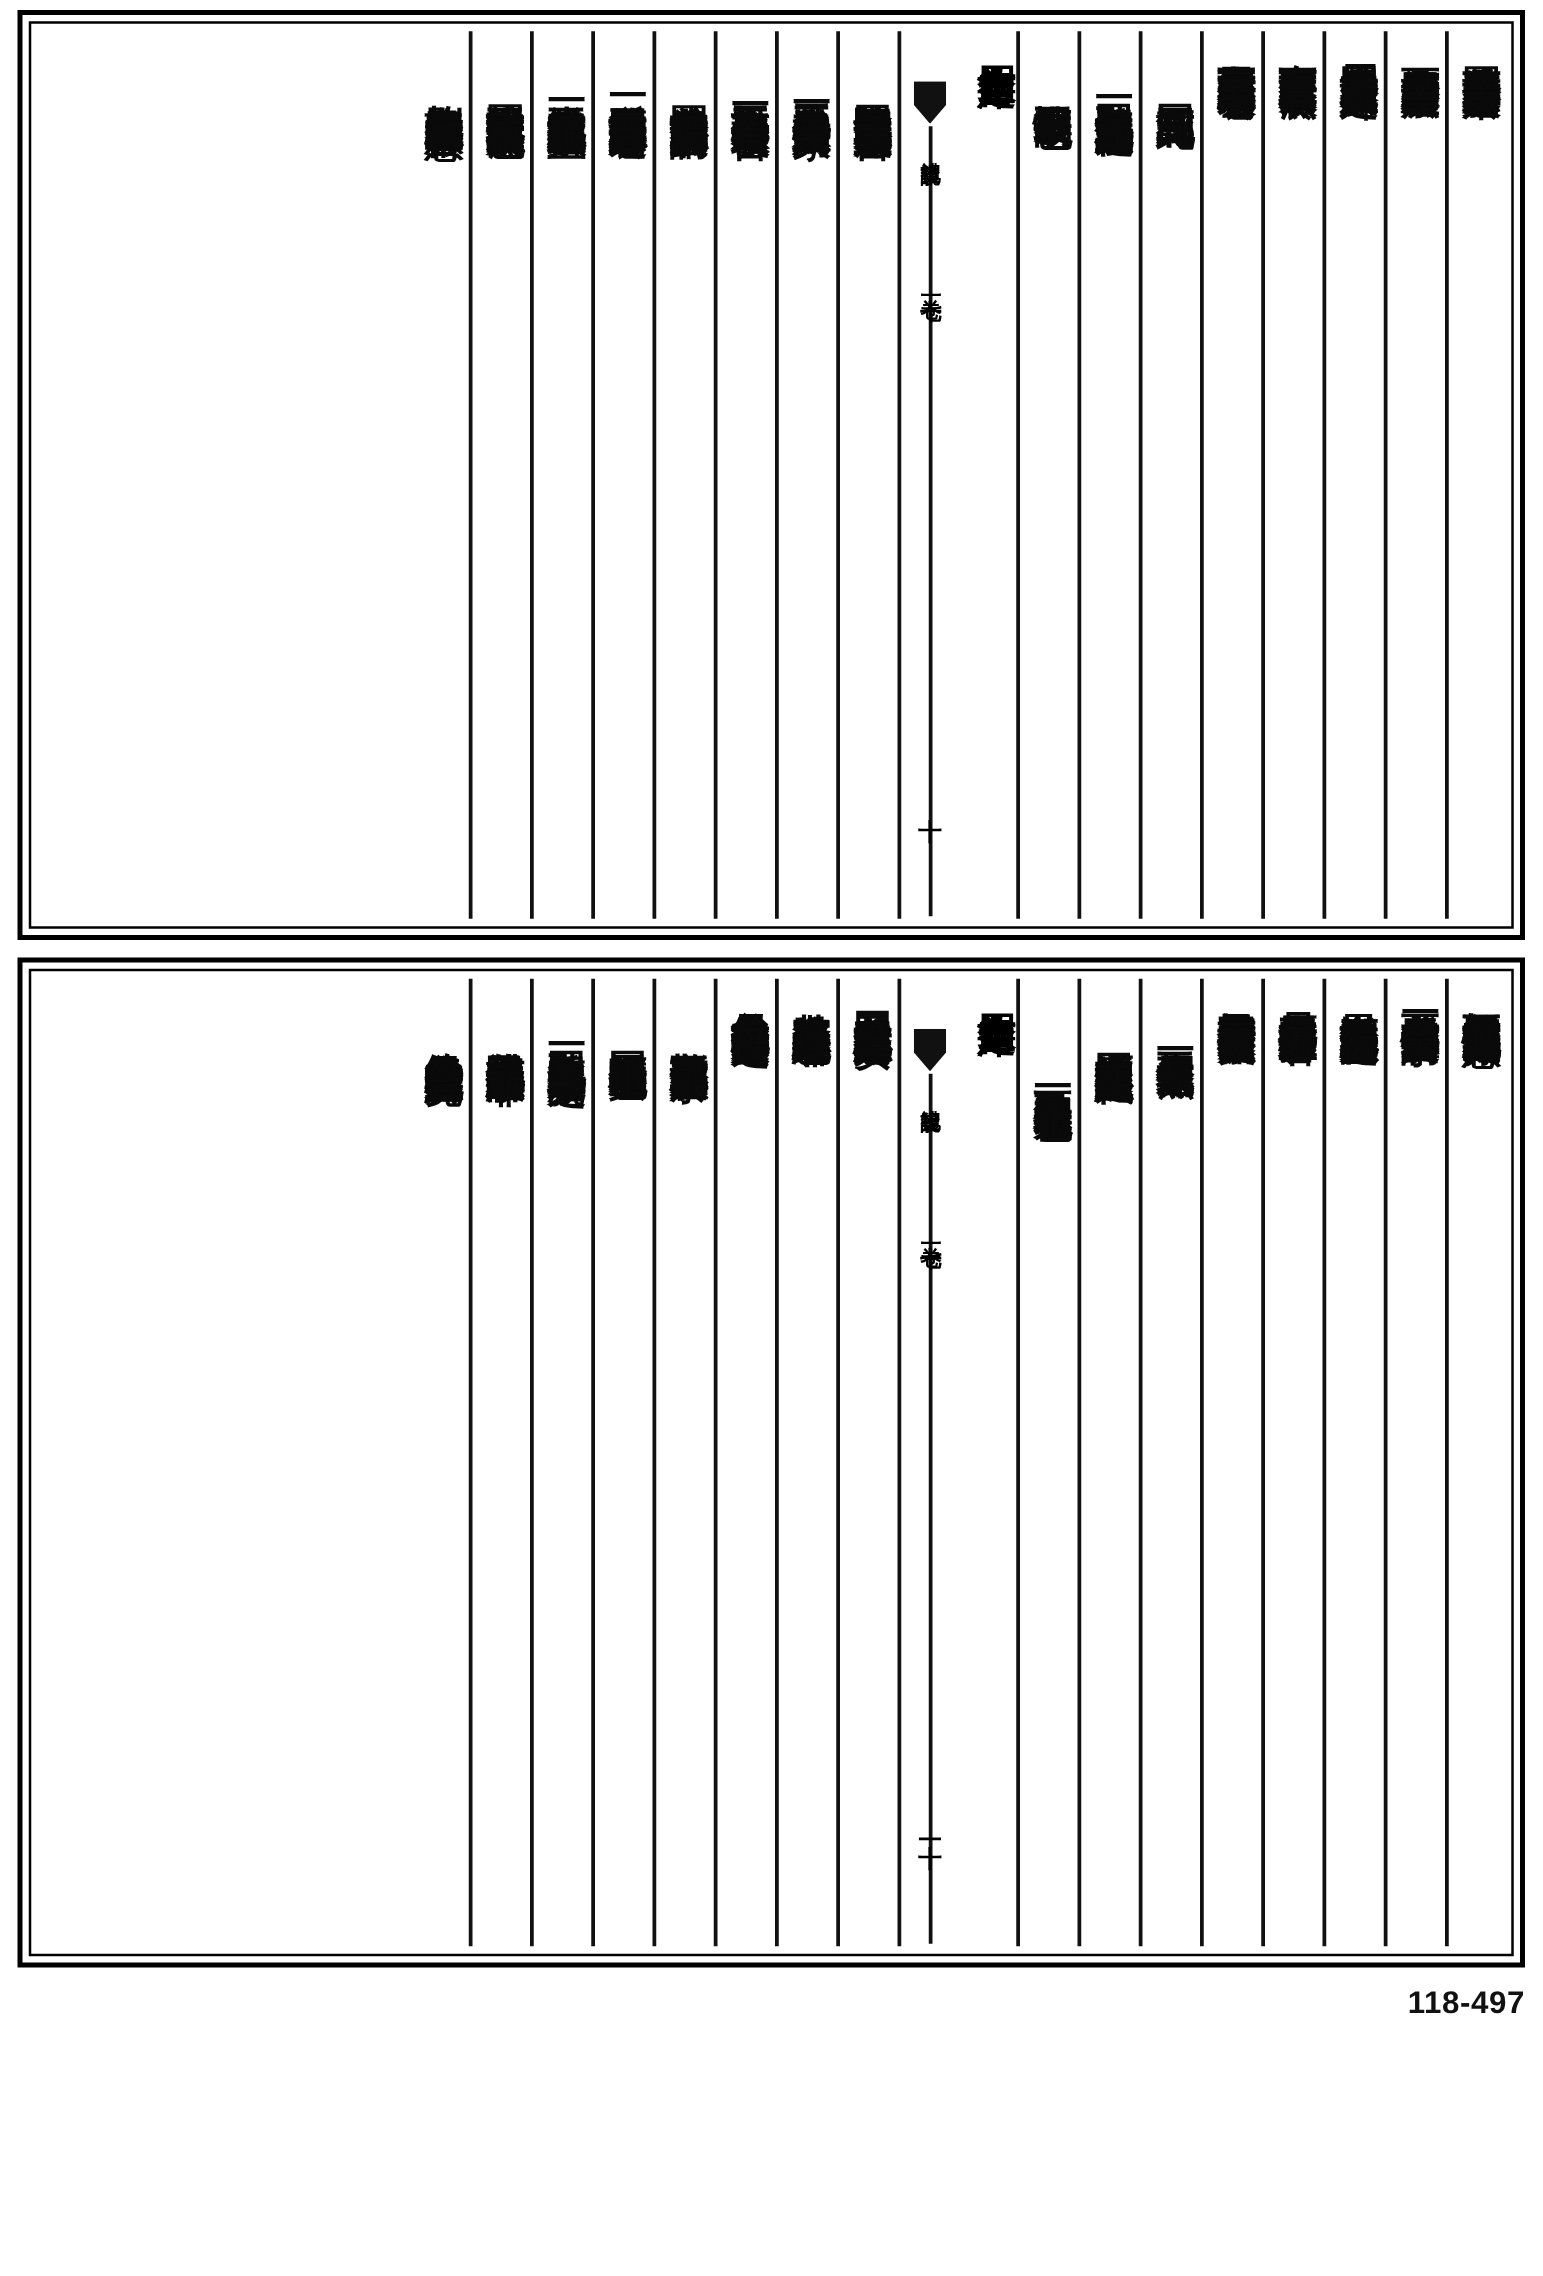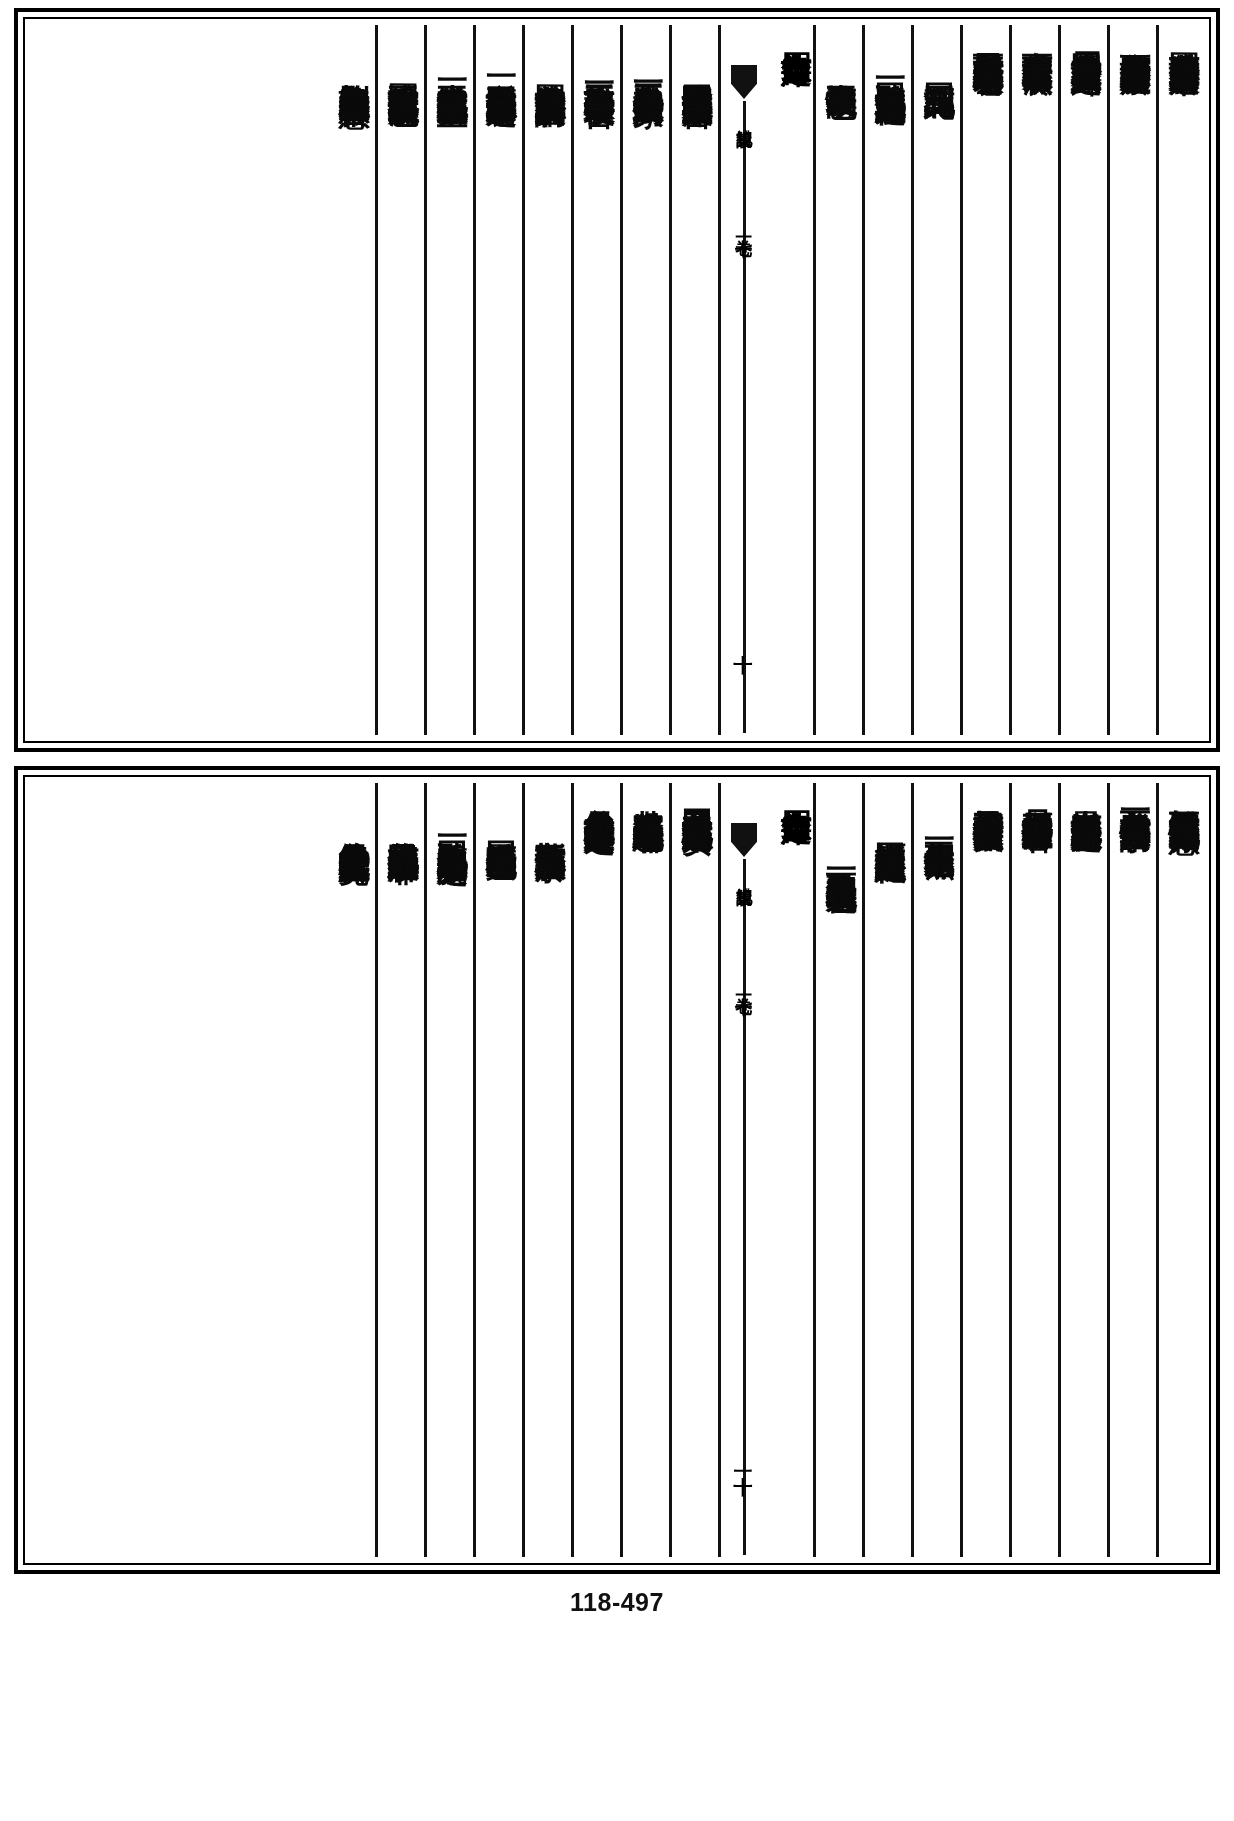--- a/index.html
+++ b/index.html
@@ -142,21 +142,21 @@
     writing-mode: vertical-rl;
     text-orientation: upright;
     font-size: 19px;
     position: absolute;
     bottom: 96px;
     left: 50%;
     transform: translateX(-50%);
     font-weight: 700;
   }
   .footer {
-    text-align: center;
+    text-align: right;
     font-family: "Liberation Sans", sans-serif;
     font-size: 25px;
     font-weight: 700;
     letter-spacing: 0.02em;
     color: #111;
     margin-top: 2px;
   }
 </style>
 </head>
 <body>

